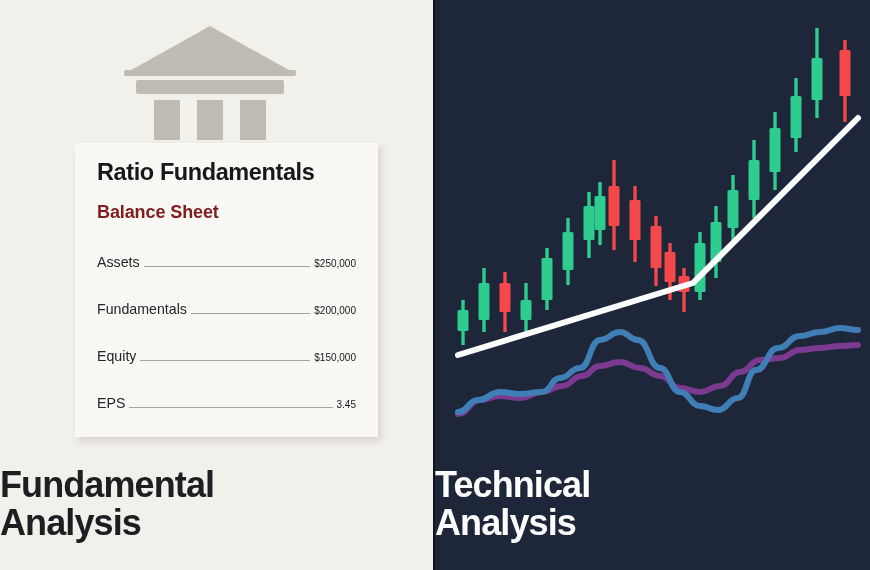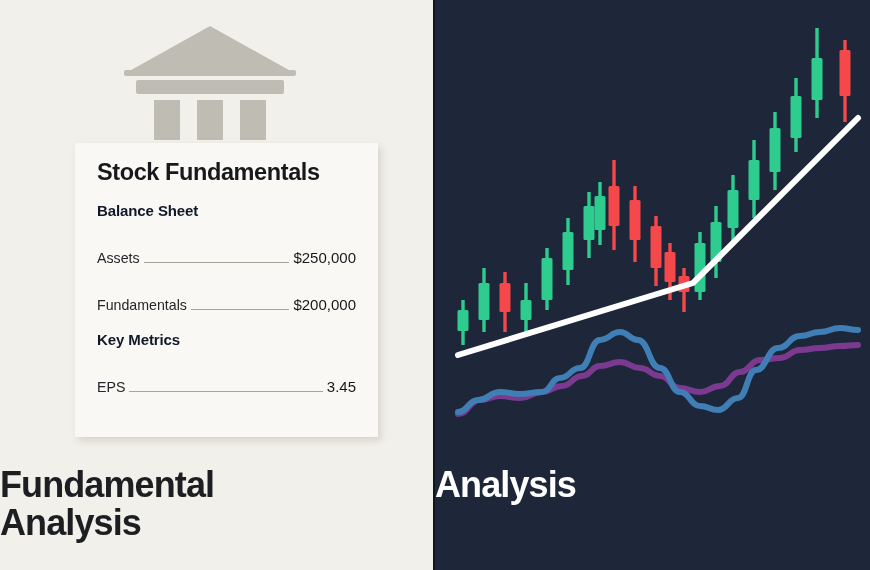--- a/index.html
+++ b/index.html
@@ -70,23 +70,23 @@
   }
   .card-title {
     font-size: 23.5px;
     font-weight: bold;
     letter-spacing: -0.4px;
     color: #16181c;
     margin: 0 0 16px 0;
     line-height: 1.1;
   }
   .section-head {
-    font-size: 15px;
+    font-size: 18px;
     font-weight: bold;
-    color: #0f172a;
+    color: #7f1d1d;
     letter-spacing: -0.1px;
     margin: 0 0 7px 0;
   }
   .section-head.second {
     margin-top: 17px;
   }
   .metric-row {
     display: flex;
     align-items: baseline;
     margin-bottom: 6px;
@@ -99,21 +99,21 @@
     margin-top: 24px;
   }
   .metric-leader {
     flex: 1 1 auto;
     border-bottom: 1px solid #a8a49c;
     margin: 0 4px 4px 4px;
     min-width: 8px;
     height: 1px;
   }
   .metric-value {
-    font-size: 15px;
+    font-size: 10px;
     color: #16181c;
     white-space: nowrap;
     flex: 0 0 auto;
   }
 
   
   .caption {
     position: absolute;
     left: 0;
     width: 435px;
@@ -156,36 +156,40 @@
       <rect x="77" y="78" width="26" height="60" fill="#bfbcb4"></rect>
       <rect x="120" y="78" width="26" height="60" fill="#bfbcb4"></rect>
       <rect x="34" y="78" width="26" height="49" fill="#bfbcb4"></rect>
       <rect x="77" y="78" width="26" height="49" fill="#bfbcb4"></rect>
       <rect x="120" y="78" width="26" height="49" fill="#bfbcb4"></rect>
       <rect x="16" y="95" width="148" height="0" fill="none"></rect>
     </svg>
 
     <div class="card">
       <div class="card-inner">
-        <div class="card-title">Stock Fundamentals</div>
+        <div class="card-title">Ratio Fundamentals</div>
 
         <div class="section-head">Balance Sheet</div>
 
         <div class="metric-row">
           <span class="metric-label">Assets</span>
           <span class="metric-leader"></span>
           <span class="metric-value">$250,000</span>
         </div>
         <div class="metric-row">
           <span class="metric-label">Fundamentals</span>
           <span class="metric-leader"></span>
           <span class="metric-value">$200,000</span>
         </div>
-
-        <div class="section-head second">Key Metrics</div>
+        <div class="metric-row">
+          <span class="metric-label">Equity</span>
+          <span class="metric-leader"></span>
+          <span class="metric-value">$150,000</span>
+        </div>
+
 
         <div class="metric-row">
           <span class="metric-label">EPS</span>
           <span class="metric-leader"></span>
           <span class="metric-value">3.45</span>
         </div>
       </div>
     </div>
 
     <div class="caption" id="caption-left">
@@ -239,18 +243,19 @@
           <rect x="811.5" y="58" width="11" height="42" rx="1.5" fill="#2ecc8e"></rect>
           <rect x="843.3" y="40" width="3.4" height="82" fill="#f4484b"></rect>
           <rect x="839.5" y="50" width="11" height="46" rx="1.5" fill="#f4484b"></rect>
         </g>
       <polyline id="trendline-path" fill="none" stroke="#ffffff" stroke-width="6" stroke-linejoin="round" stroke-linecap="round" points="458,355 693,283 858,118"></polyline>
       <path id="indicator-purple-path" fill="none" stroke="#7b3a8f" stroke-width="6" stroke-linecap="round" stroke-linejoin="round" d="M 458 414 C 469 414 469 400 480 400 C 490 400 490 396 500 396 C 510 396 510 398 520 398 C 531 398 531 392 542 392 C 552 392 552 386 562 386 C 572 386 572 376 582 376 C 591 376 591 366 600 366 C 610 366 610 362 620 362 C 630 362 630 368 640 368 C 650 368 650 376 660 376 C 670 376 670 388 680 388 C 690 388 690 392 700 392 C 710 392 710 386 720 386 C 730 386 730 372 740 372 C 750 372 750 360 760 360 C 770 360 770 358 780 358 C 790 358 790 350 800 350 C 810 350 810 348 820 348 C 830 348 830 346 840 346 C 849 346 849 345 858 345"></path>
       <path id="indicator-blue-path" fill="none" stroke="#3f7fb5" stroke-width="6" stroke-linecap="round" stroke-linejoin="round" d="M 458 412 C 468 412 468 400 478 400 C 489 400 489 392 500 392 C 510 392 510 394 520 394 C 531 394 531 392 542 392 C 551 392 551 378 560 378 C 570 378 570 368 580 368 C 590 368 590 340 600 340 C 610 340 610 332 620 332 C 629 332 629 340 638 340 C 649 340 649 368 660 368 C 670 368 670 392 680 392 C 690 392 690 406 700 406 C 709 406 709 410 718 410 C 728 410 728 398 738 398 C 747 398 747 370 756 370 C 767 370 767 348 778 348 C 789 348 789 336 800 336 C 810 336 810 332 820 332 C 830 332 830 328 840 328 C 849 328 849 330 858 330"></path>
     </svg>
 
     <div class="caption" id="caption-right">
+      <div>Technical</div>
       <div>Analysis</div>
     </div>
   </div>
 
   <div class="divider"></div>
 </div>
 
 </body></html>

